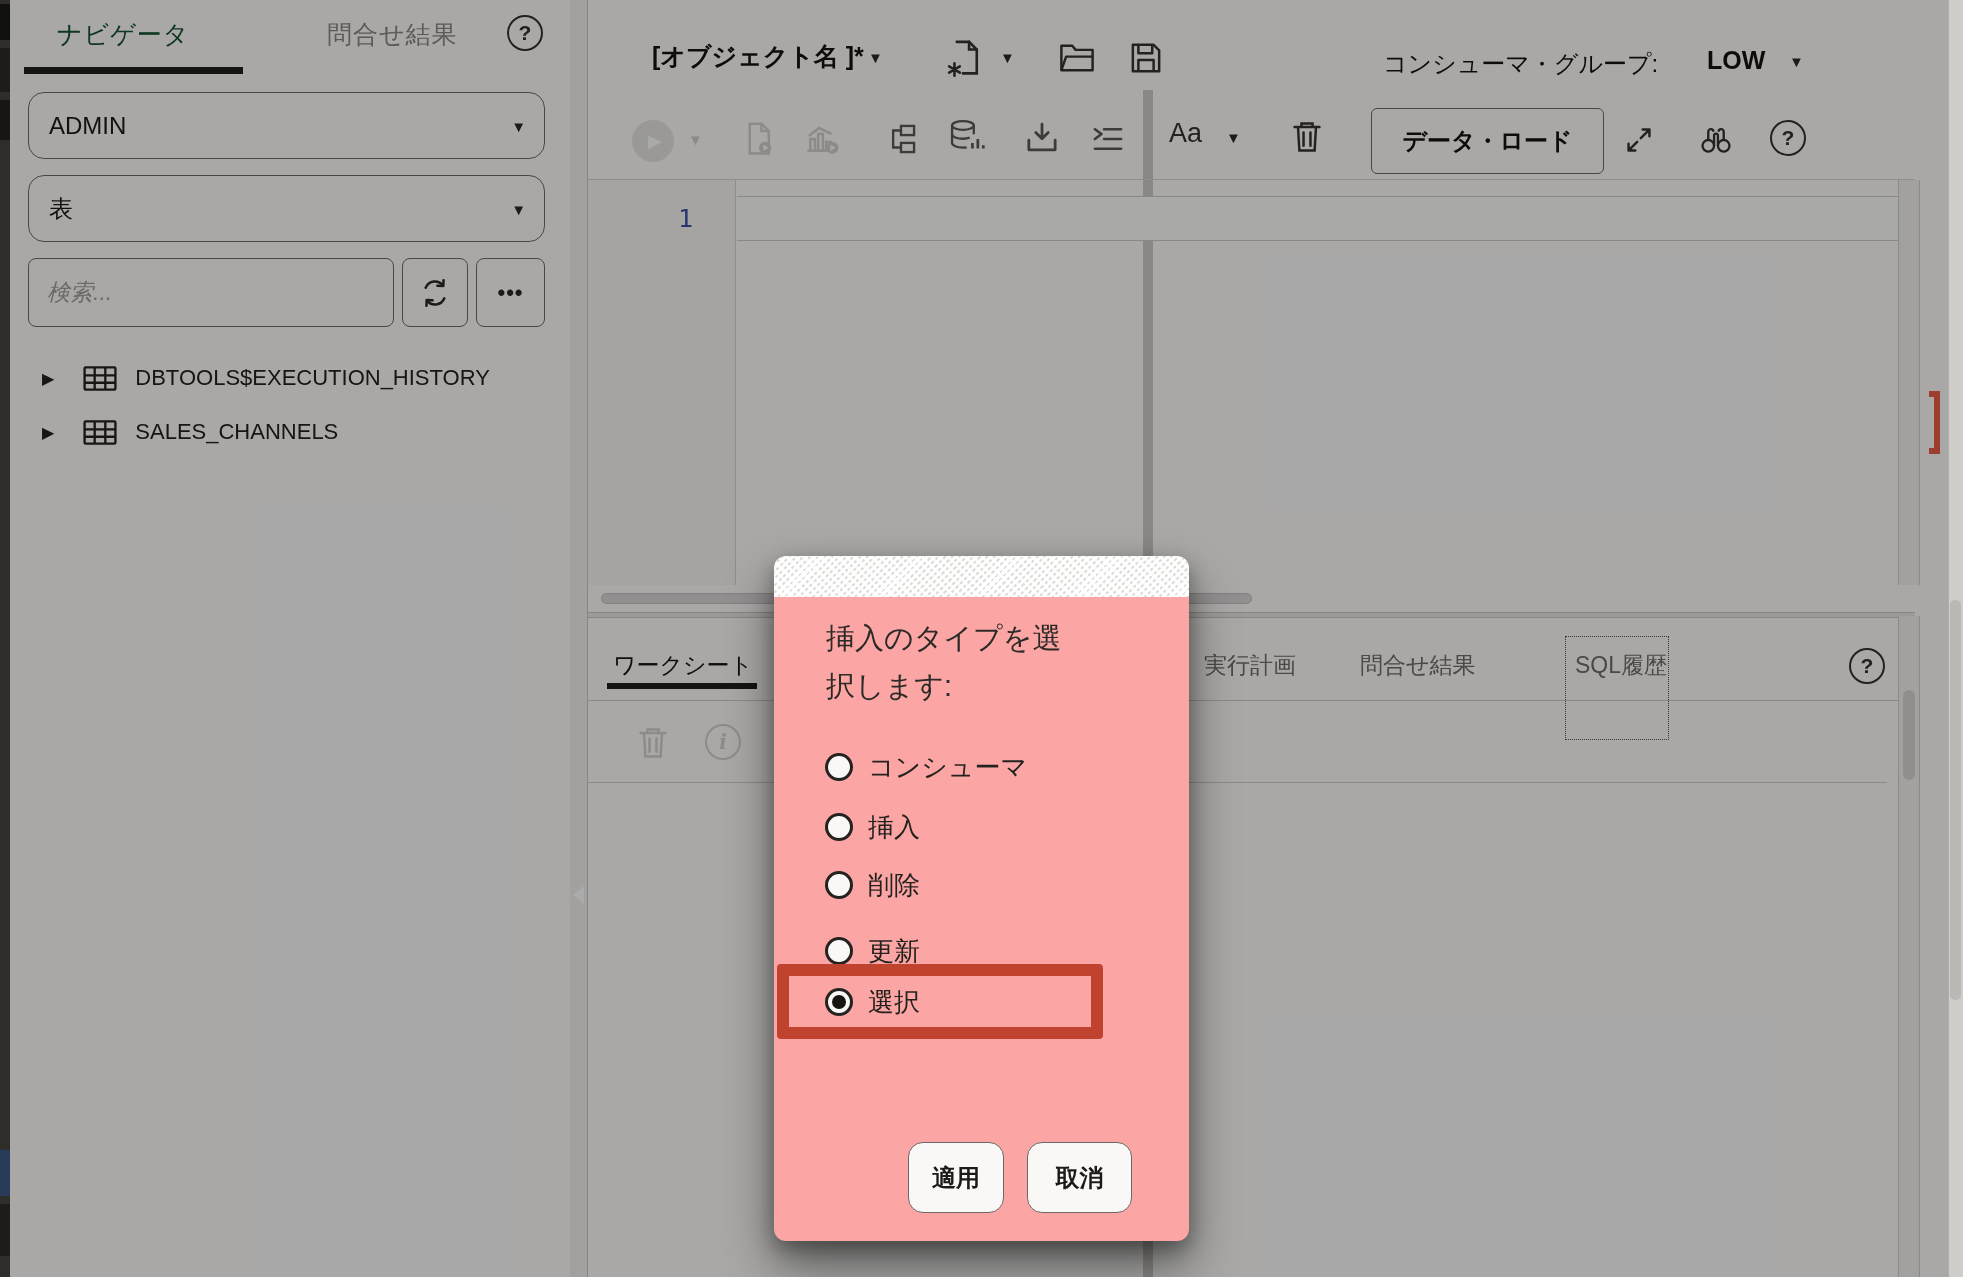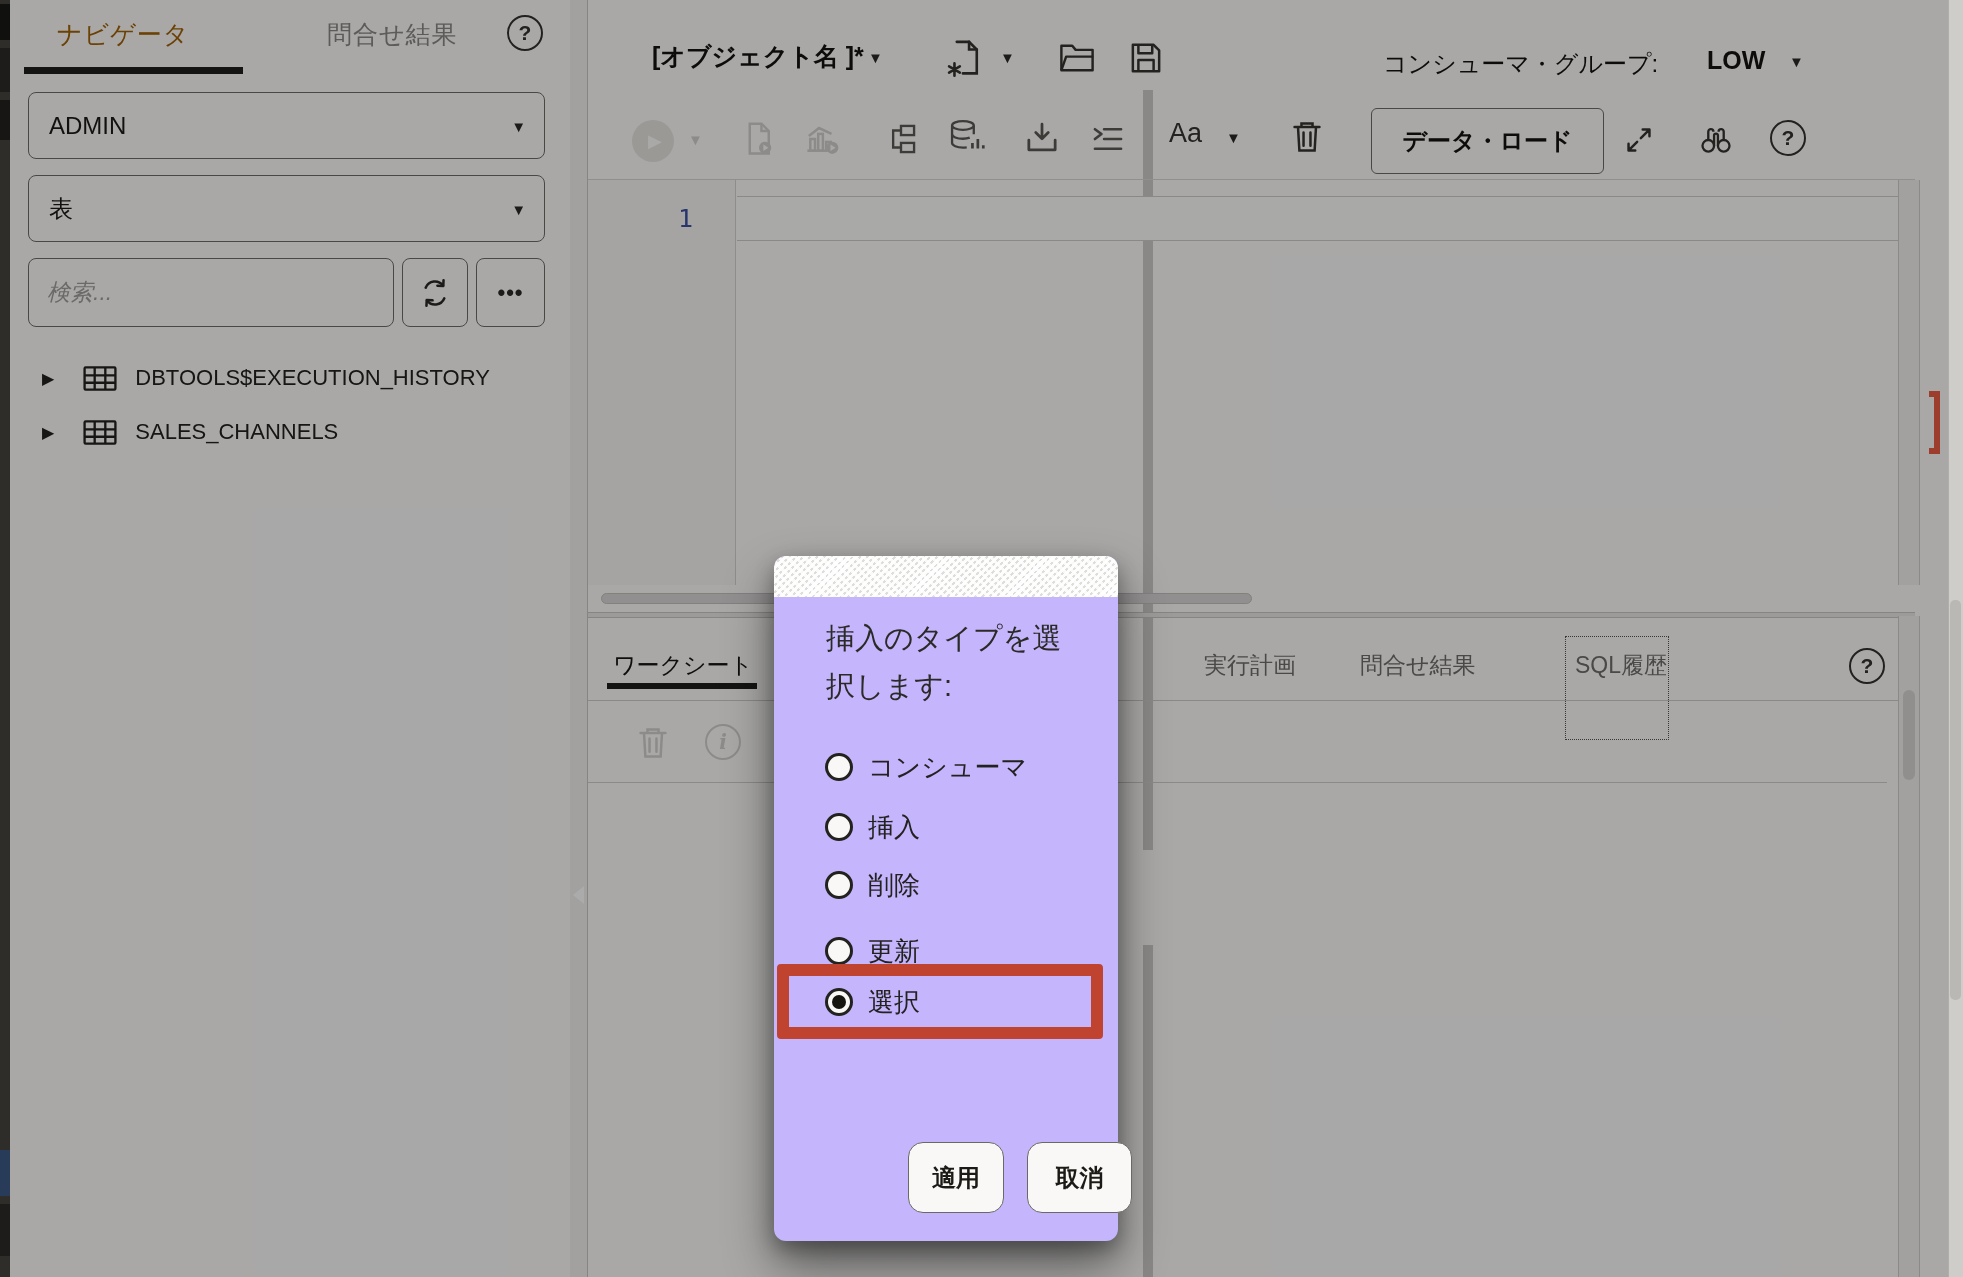--- a/index.html
+++ b/index.html
@@ -10,21 +10,21 @@
   .rail{left:0;top:0;width:10px;height:1277px;background:#45433f}
   .rail .n1{left:0;top:4px;width:10px;height:36px;background:#191817}
   .rail .n2{left:0;top:48px;width:10px;height:44px;background:#2c2b28}
   .rail .n3{left:0;top:100px;width:10px;height:40px;background:#23221f}
   .rail .n4{left:0;top:1150px;width:10px;height:46px;background:#3c5higher;background:#3d5a86}
   .rail .n5{left:0;top:1204px;width:10px;height:52px;background:#2c2b28}
   
   .sb-tab{font-size:25px;letter-spacing:1px}
   .sb-underline{left:14px;top:67px;width:219px;height:7px;background:#1f1e1c}
   .circle-icon{border:2.5px solid #34322f;border-radius:50%;display:flex;align-items:center;justify-content:center;color:#34322f;font-weight:bold;background:transparent}
-  .sel-box{border:1px solid #6e6c68;border-radius:8px;background:#fcfbf9;display:flex;align-items:center;padding:0 20px;font-size:24px;color:#1b1a18}
+  .sel-box{border:1px solid #6e6c68;border-radius:16px;background:#fcfbf9;display:flex;align-items:center;padding:0 20px;font-size:24px;color:#1b1a18}
   .caret{font-size:15px;color:#2a2926;line-height:1}
   .sq-btn{border:1px solid #6e6c68;border-radius:8px;background:#fcfbf9;display:flex;align-items:center;justify-content:center;color:#2a2926}
   input.search{border:1px solid #6e6c68;border-radius:8px;background:#fcfbf9;font-size:23px;padding:0 18px;color:#1b1a18;outline:none}
   input.search::placeholder{color:#a09e9b}
   .tree-row{display:flex;align-items:center;gap:0}
   .tree-arrow{font-size:16px;color:#23221f}
   .tree-label{font-size:22px;color:#23221f}
   
   .vsplit{left:570px;top:0;width:18px;height:1277px;background:#f2f0ed;border-right:1px solid #c9c7c4}
   .vthumb{left:573px;width:10px;background:#cecbc8}
@@ -48,21 +48,21 @@
   .rtab-underline{left:607px;top:683px;width:150px;height:6px;background:#1f1e1c}
   .rtab-row-border{left:588px;top:700px;width:1310px;height:1px;background:#cfcdca}
   .dotted-box{left:1565px;top:636px;width:104px;height:104px;border:1.5px dotted #55534f}
   .sep-line{left:588px;top:782px;width:1299px;height:1px;background:#d0cecb}
   
   .red-bracket{left:1929px;top:391px;width:11px;height:63px;border-top:6px solid #ea5b43;border-right:6px solid #ea5b43;border-bottom:6px solid #ea5b43}
   
   .overlay{left:0;top:0;width:1950px;height:1277px;background:rgba(0,0,0,0.33);z-index:40}
   .winscroll{left:1948px;top:0;width:15px;height:1277px;background:#cfcdca;border-left:1px solid #b0aeab;z-index:60}
   .winthumb{left:1950px;top:600px;width:11px;height:400px;background:#bab8b5;border-radius:5px;z-index:61}
-  .dialog{left:774px;top:556px;width:344px;height:685px;background:#c4b5fd;border-radius:12px;z-index:70;
+  .dialog{left:774px;top:556px;width:415px;height:685px;background:#fca5a5;border-radius:12px;z-index:70;
           box-shadow:0 25px 50px rgba(0,0,0,.45),0 8px 20px rgba(0,0,0,.3)}
   .dlg-noise{left:0;top:0;width:100%;height:41px;border-radius:12px 12px 0 0;background-color:#efede9;
     background-image:repeating-linear-gradient(45deg,rgba(255,255,255,.85) 0 3px,rgba(255,255,255,0) 3px 6px),
                      repeating-linear-gradient(-45deg,rgba(222,220,216,.9) 0 2px,rgba(255,255,255,.9) 2px 5px)}
   .dlg-title{left:52px;top:58px;width:250px;font-size:29px;line-height:48px;color:#2b2a26}
   .radio-row{left:51px;height:34px;display:flex;align-items:center;gap:15px}
   .radio{width:28px;height:28px;border:3px solid #23221e;border-radius:50%;position:relative;background:#faf8f6;flex:0 0 auto}
   .radio.sel::after{content:"";position:absolute;inset:4px;background:#16150f;border-radius:50%}
   .radio-label{font-size:26px;color:#23221f}
   .hl-box{left:3px;top:408px;width:326px;height:75px;border:12px solid #c0432f;border-radius:4px;pointer-events:none}
@@ -74,21 +74,21 @@
 
 <div class="abs rail">
   <div class="abs n1"></div>
   <div class="abs n2"></div>
   <div class="abs n3"></div>
   <div class="abs n4"></div>
   <div class="abs n5"></div>
 </div>
 
 <div class="abs" style="left:10px;top:0;width:560px;height:1277px">
-  <span class="abs sb-tab" style="left:47px;top:18px;color:#a16207">ナビゲータ</span>
+  <span class="abs sb-tab" style="left:47px;top:18px;color:#14532d">ナビゲータ</span>
   <span class="abs sb-tab" style="left:317px;top:18px;color:#8a8885">問合せ結果</span>
   <div class="abs sb-underline"></div>
   <div class="abs circle-icon" style="left:497px;top:15px;width:36px;height:36px;font-size:21px">
     <span>?</span>
   </div>
 
   <div class="abs sel-box" style="left:18px;top:92px;width:517px;height:67px">
     <span>ADMIN</span>
     <span class="abs caret" style="right:18px;top:26px">▼</span>
   </div>

